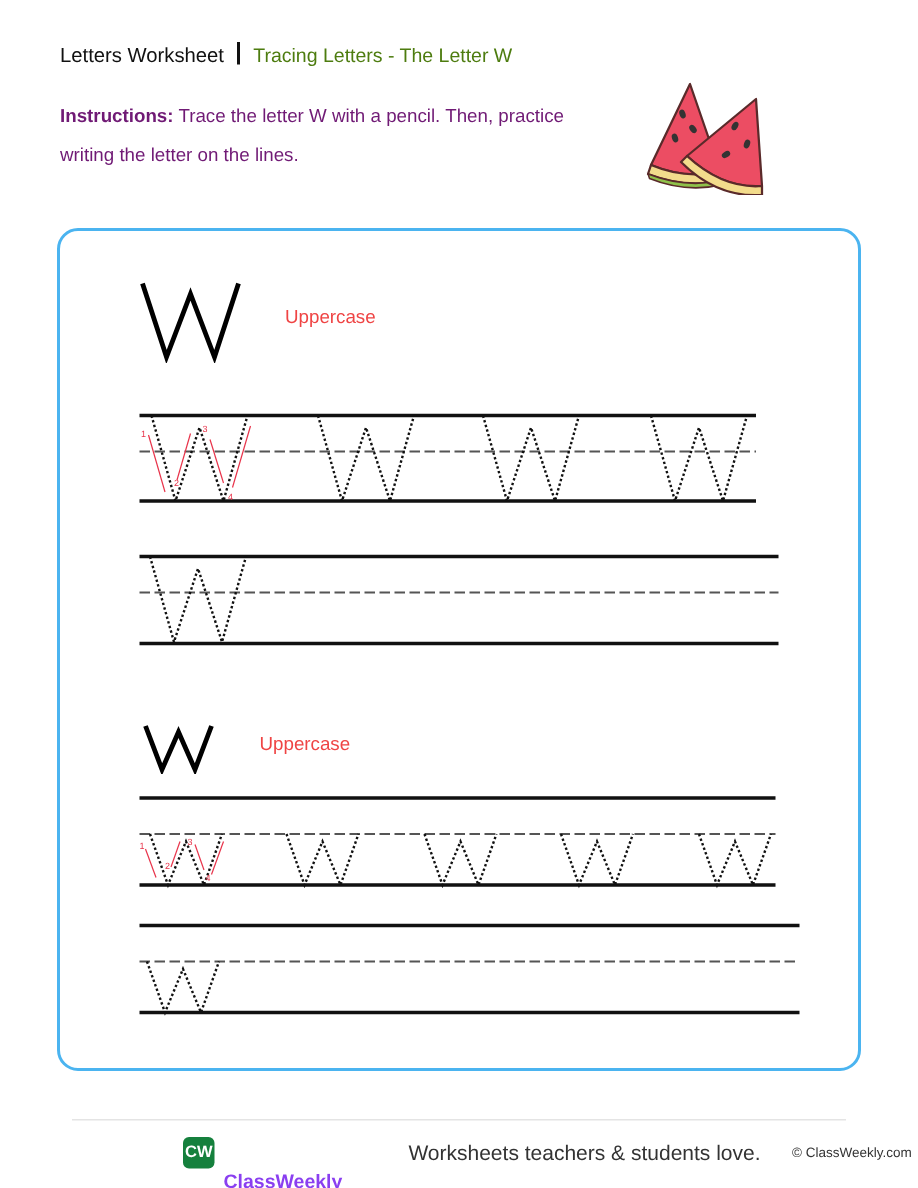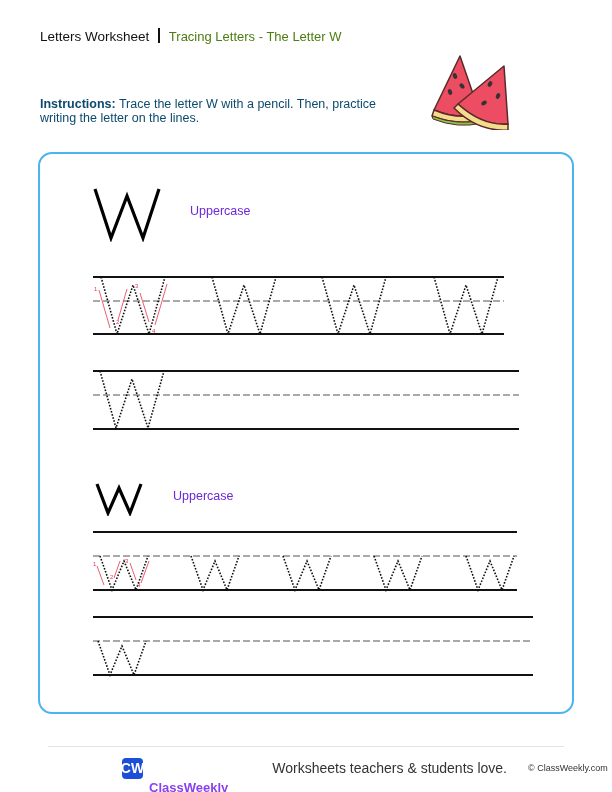--- a/index.html
+++ b/index.html
@@ -2,33 +2,33 @@
 <html><head>
 <meta charset="utf-8">
 <style>
   html, body { margin: 0; padding: 0; background: #ffffff; }
   body { width: 612px; height: 792px; position: relative; overflow: hidden;
          font-family: "Liberation Sans", "DejaVu Sans", sans-serif; color: #111; }
   .header { position: absolute; left: 40px; top: 28px; font-size: 13.5px; white-space: nowrap; }
   .header .title { font-weight: normal; color: #111; }
   .header .sep { display: inline-block; width: 2px; height: 15px; background: #111; margin: 0 5px -2px 5px; }
   .header .subtitle { color: #4d7c0f; font-size: 13px; }
-  .instructions { position: absolute; left: 40px; top: 97px; width: 340px; font-size: 12.5px;
-                  line-height: 14px; color: #0c4a6e; }
+  .instructions { position: absolute; left: 40px; top: 64px; width: 340px; font-size: 12.5px;
+                  line-height: 26px; color: #701a75; }
   .instructions b { font-weight: bold; }
   .watermelon { position: absolute; left: 428px; top: 48px; width: 90px; height: 82px; }
   .frame { position: absolute; left: 38px; top: 152px; width: 536px; height: 562px;
            border: 2.5px solid #4bb4f0; border-radius: 14px; box-sizing: border-box; }
   .big-letter { position: absolute; font-family: "DejaVu Sans", sans-serif; }
-  .label { position: absolute; font-size: 12.5px; color: #6d28d9; }
+  .label { position: absolute; font-size: 12.5px; color: #ef4444; }
   svg.lines { position: absolute; left: 0; top: 0; }
   .footer-rule { position: absolute; left: 48px; top: 746px; width: 516px; height: 1px; background: #e4e4e4; }
   .footer { position: absolute; left: 122px; top: 757px; height: 22px; display: flex; align-items: center; }
-  .logo-box { width: 21px; height: 21px; border-radius: 4px; background: #1d4ed8; color: #fff;
-              font-size: 14px; font-weight: bold; display: flex; align-items: center; justify-content: center; }
+  .logo-box { width: 21px; height: 21px; border-radius: 4px; background: #15803d; color: #fff;
+              font-size: 11px; font-weight: bold; display: flex; align-items: center; justify-content: center; }
   .brand { color: #8a3ff0; font-weight: bold; font-size: 13px; margin-left: 6px; margin-top: 39px; }
   .tagline { font-size: 14px; color: #333; margin-left: 44px; }
   .copyright { font-size: 9px; color: #333; margin-left: 21px; }
 </style>
 </head>
 <body>
 
 <div class="header">
   <span class="title">Letters Worksheet</span>
   <span class="sep"></span>

